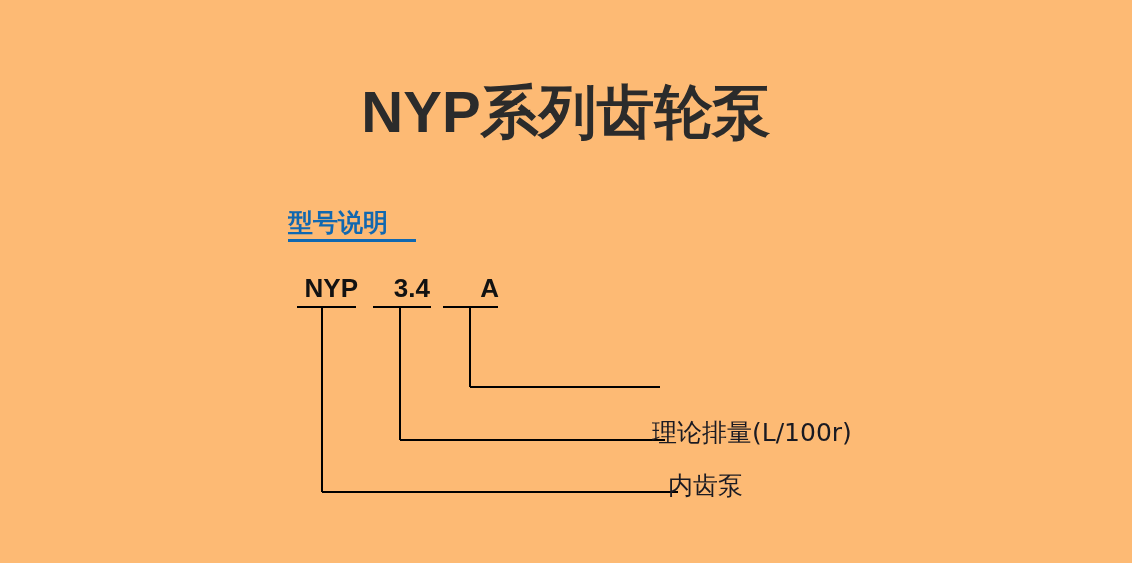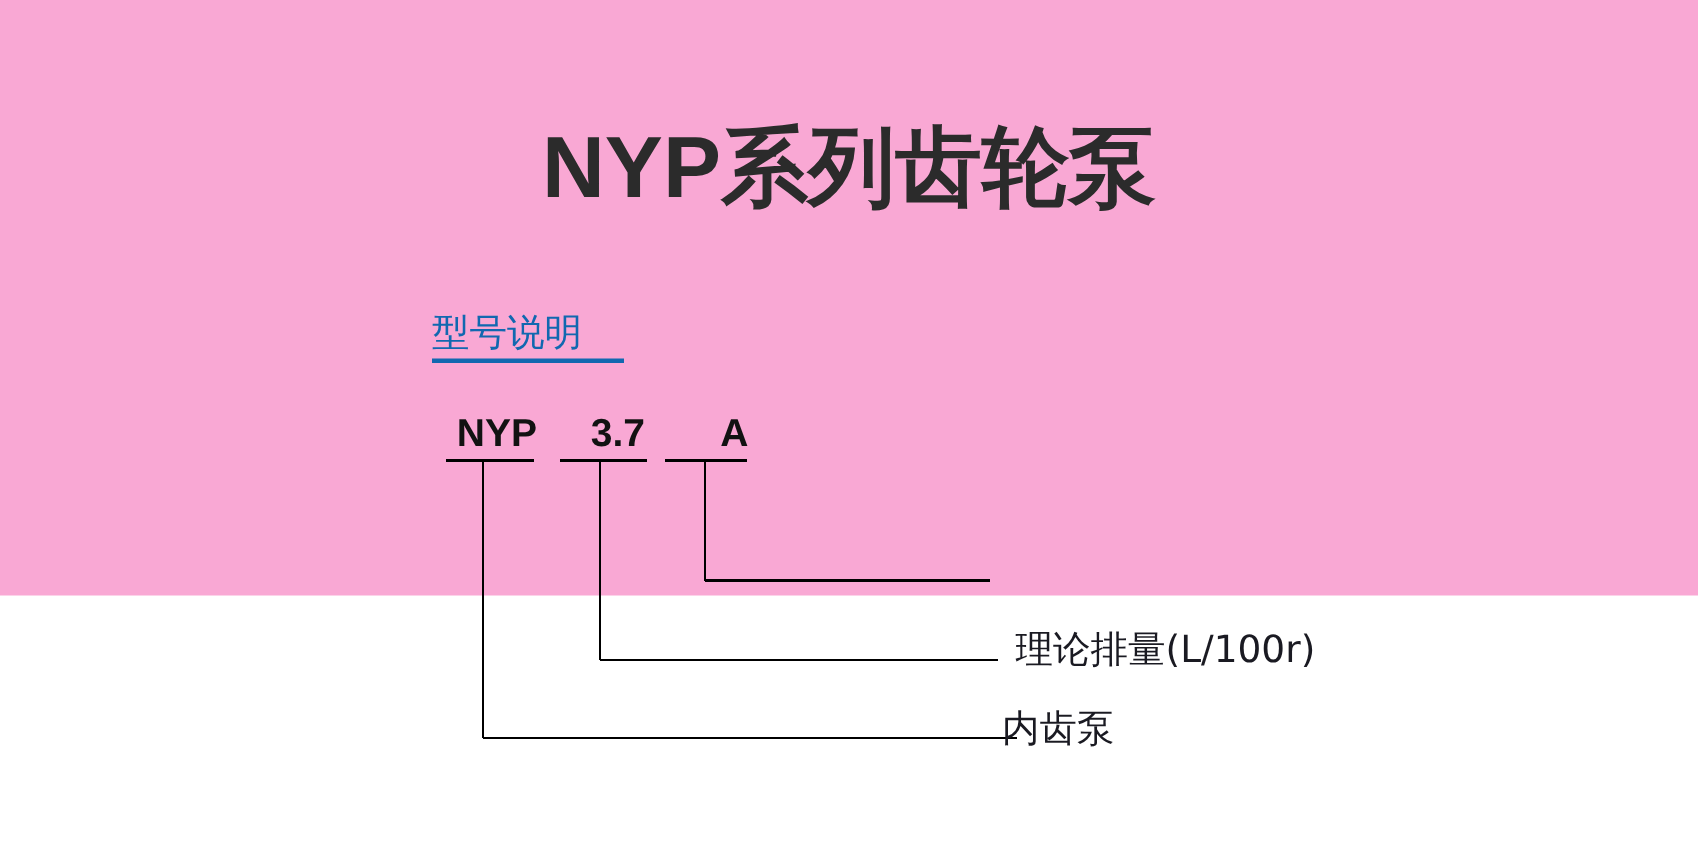--- a/index.html
+++ b/index.html
@@ -9,22 +9,22 @@
   body {
     width: 1132px;
     height: 563px;
     background: #ffffff;
     font-family: "Liberation Sans", "DejaVu Sans", sans-serif;
     overflow: hidden;
   }
   .page {
     position: relative;
     width: 1132px;
-    height: 397px;
-    background: #f9a8d4;
+    height: 563px;
+    background: #fdba74;
   }
 
   
   .page-title {
     position: absolute;
     left: 0;
     top: 82px;
     width: 1132px;
     text-align: center;
     font-size: 58px;
@@ -34,21 +34,21 @@
     line-height: 1.05;
     white-space: nowrap;
   }
 
   
   .section-heading {
     position: absolute;
     left: 288px;
     top: 207px;
     font-size: 25px;
-    font-weight: normal;
+    font-weight: bold;
     color: #1168b0;
     line-height: 1.2;
     white-space: nowrap;
   }
   .section-heading-rule {
     position: absolute;
     left: 288px;
     top: 239px;
     width: 128px;
     height: 3px;
@@ -83,35 +83,35 @@
   .callout-label {
     position: absolute;
     font-size: 25px;
     font-weight: normal;
     color: #1a1a22;
     line-height: 1;
     white-space: nowrap;
     font-family: "DejaVu Sans", "Liberation Sans", sans-serif;
   }
   .callout-1 { left: 674px; top: 368px; }
-  .callout-2 { left: 677px; top: 420px; }
+  .callout-2 { left: 652px; top: 420px; }
   .callout-3 { left: 668px; top: 473px; }
 </style>
 </head>
 <body>
 
 <div class="page">
 
   <div class="page-title">NYP系列齿轮泵</div>
 
   <div class="section-heading">型号说明</div>
   <div class="section-heading-rule"></div>
 
   <div class="code-token token-nyp">NYP</div>
-  <div class="code-token token-disp">3.7</div>
+  <div class="code-token token-disp">3.4</div>
   <div class="code-token token-ver">A</div>
 
   <svg class="leader-svg" viewBox="0 0 1132 563">
     <g stroke="#000000" stroke-width="1.6" fill="none" shape-rendering="crispEdges">
 
       <line x1="297" y1="307" x2="356" y2="307"></line>
       <line x1="322" y1="307" x2="322" y2="492"></line>
       <line x1="322" y1="492" x2="678" y2="492"></line>
 
       <line x1="373" y1="307" x2="431" y2="307"></line>

